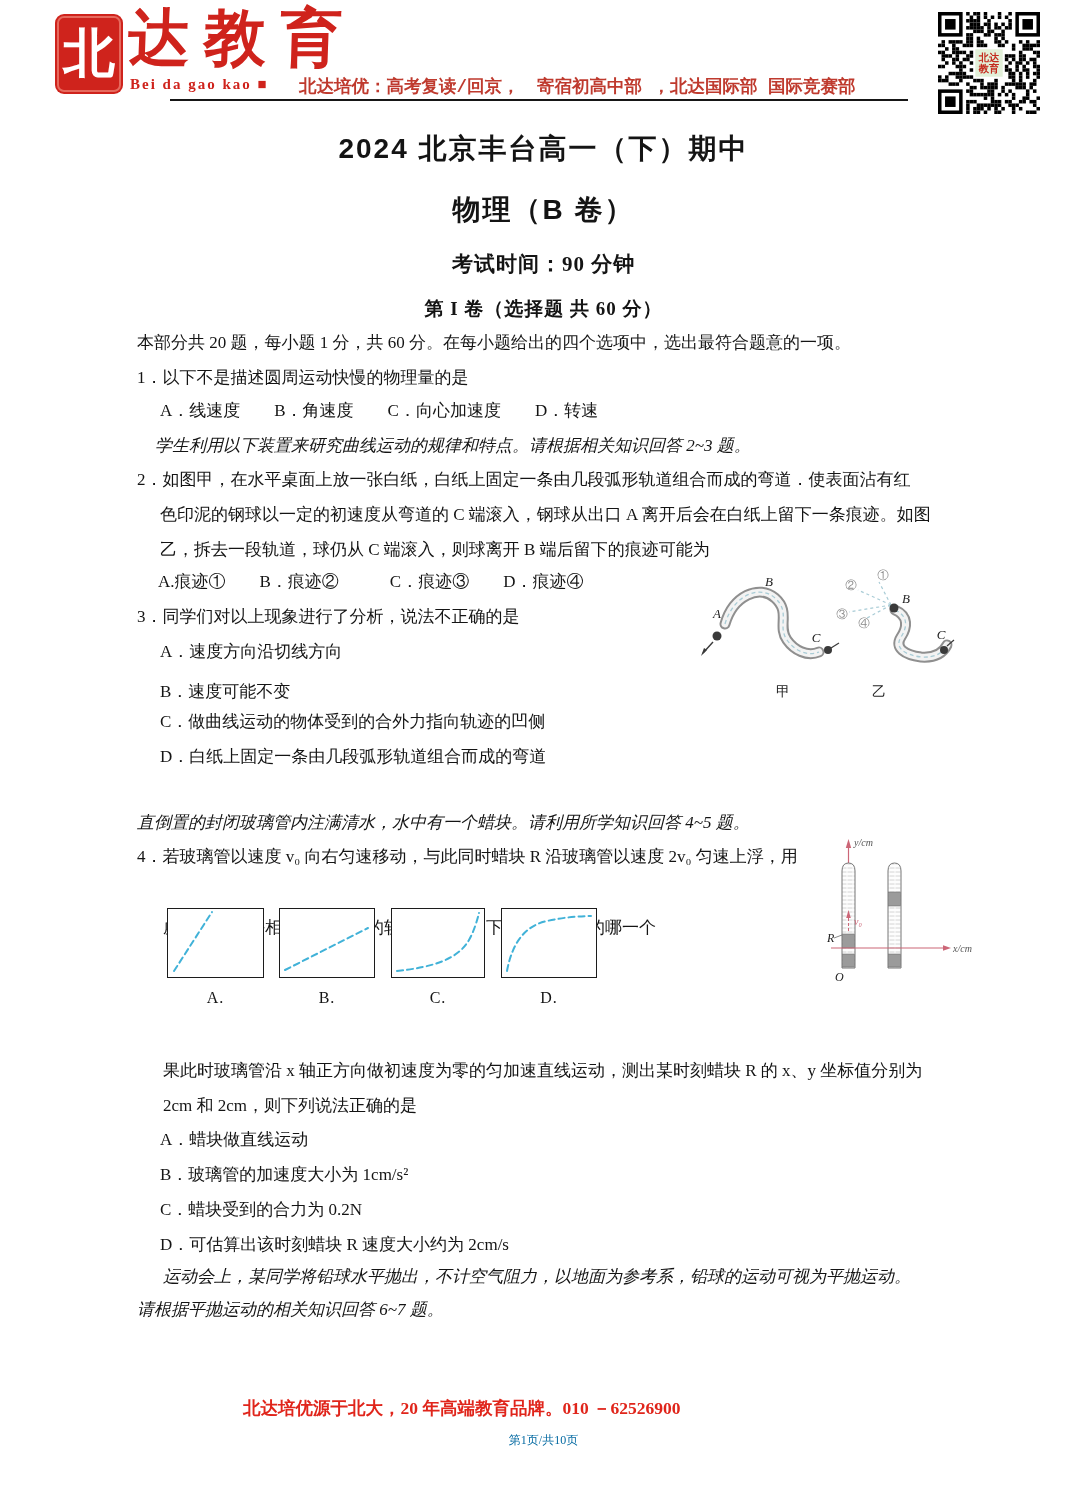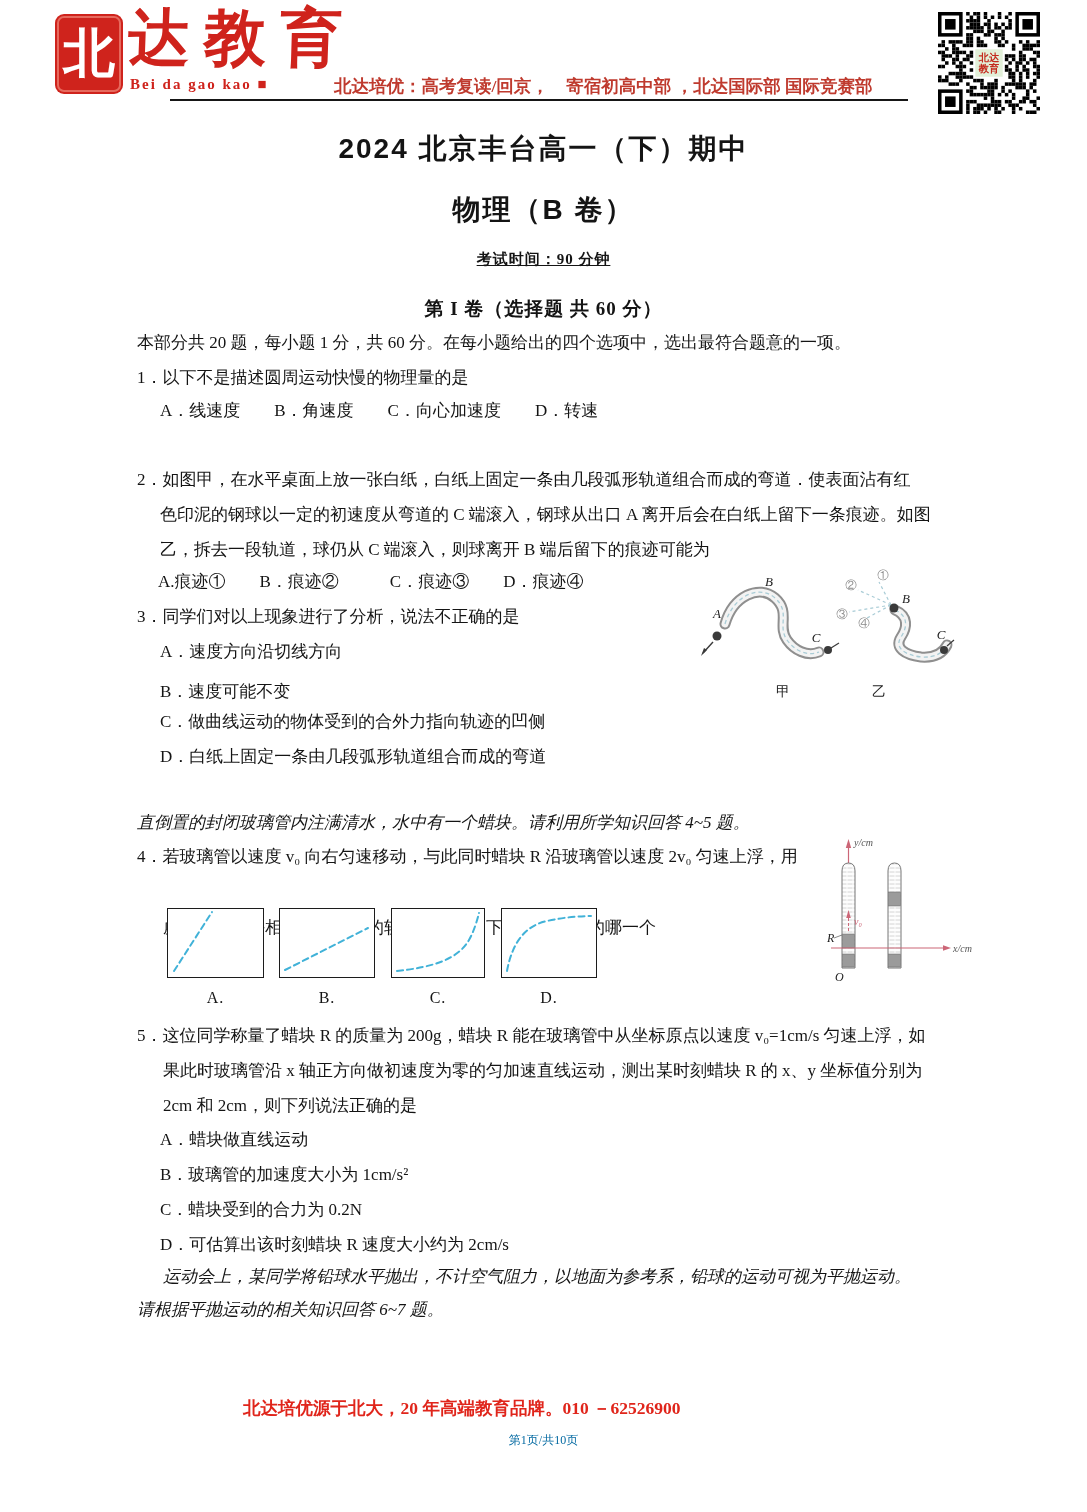--- a/index.html
+++ b/index.html
@@ -12,28 +12,28 @@
     position:absolute;left:57px;top:16px;width:64px;height:76px;background:#cf231c;
     border-radius:7px;display:flex;align-items:center;justify-content:center;
     box-shadow:0 0 0 2px #cf231c, inset 0 0 0 2px #e66a5e;
   }
   .seal span{color:#fff;font-size:52px;font-weight:bold;line-height:1;font-family:"Liberation Serif","DejaVu Serif",serif;}
   .logo-script{
     position:absolute;left:128px;top:4px;color:#cf231c;font-size:62px;font-weight:900;
     letter-spacing:14px;line-height:1.1;transform:skewX(-2deg);white-space:nowrap;
   }
   .logo-sub{position:absolute;left:130px;top:76px;color:#cf231c;font-size:15px;font-weight:bold;letter-spacing:2px;white-space:nowrap;}
-  .tagline{position:absolute;left:334px;top:74px;color:#bf3a2e;font-size:17.5px;font-weight:bold;white-space:nowrap;}
+  .tagline{position:absolute;left:299px;top:74px;color:#bf3a2e;font-size:17.5px;font-weight:bold;white-space:nowrap;font-family:Liberation Mono, monospace;}
   .header-rule{position:absolute;left:170px;top:99px;width:738px;height:2px;background:#161616;}
   .qr{position:absolute;left:938px;top:12px;width:102px;height:102px;}
   
   .t-center{position:absolute;left:0;width:100%;text-align:center;white-space:nowrap;}
   .h1{top:130px;font-size:28px;font-weight:bold;font-family:"Liberation Sans","DejaVu Sans",sans-serif;letter-spacing:2px;}
   .h2{top:191px;font-size:28px;font-weight:bold;font-family:"Liberation Sans","DejaVu Sans",sans-serif;letter-spacing:2px;}
-  .h3{top:250px;font-size:15px;font-weight:bold;letter-spacing:1px;text-decoration:underline;}
+  .h3{top:250px;font-size:21px;font-weight:bold;letter-spacing:1px;}
   .h4{top:296px;font-size:19px;font-weight:bold;letter-spacing:1px;}
   
   .line{position:absolute;font-size:17px;white-space:nowrap;line-height:1.2;}
   .kai{font-style:italic;}
   
   .graph{position:absolute;top:908px;}
   .graph-box{border:1.5px solid #1c1c1c;background:#fff;}
   .graph-box svg{display:block;}
   .graph-label{text-align:center;margin-top:11px;font-size:16px;letter-spacing:1px;}
   
@@ -363,38 +363,38 @@
   <div class="t-center h1">2024 北京丰台高一（下）期中</div>
   <div class="t-center h2">物理（B 卷）</div>
   <div class="t-center h3">考试时间：90 分钟</div>
   <div class="t-center h4">第 I 卷（选择题 共 60 分）</div>
 
   <div class="line" style="left:137px;top:333px">本部分共 20 题，每小题 1 分，共 60 分。在每小题给出的四个选项中，选出最符合题意的一项。</div>
 
   <div class="line" style="left:137px;top:368px">1．以下不是描述圆周运动快慢的物理量的是</div>
   <div class="line" style="left:160px;top:401px">A．线速度　　B．角速度　　C．向心加速度　　D．转速</div>
 
+  <div class="line kai" style="left:155px;top:436px">学生利用以下装置来研究曲线运动的规律和特点。请根据相关知识回答 2~3 题。</div>
 
   <div class="line" style="left:137px;top:470px">2．如图甲，在水平桌面上放一张白纸，白纸上固定一条由几段弧形轨道组合而成的弯道．使表面沾有红</div>
   <div class="line" style="left:160px;top:505px">色印泥的钢球以一定的初速度从弯道的 C 端滚入，钢球从出口 A 离开后会在白纸上留下一条痕迹。如图</div>
   <div class="line" style="left:160px;top:540px">乙，拆去一段轨道，球仍从 C 端滚入，则球离开 B 端后留下的痕迹可能为</div>
   <div class="line" style="left:158px;top:572px">A.痕迹①　　B．痕迹②　　　C．痕迹③　　D．痕迹④</div>
 
   <div class="line" style="left:137px;top:607px">3．同学们对以上现象进行了分析，说法不正确的是</div>
   <div class="line" style="left:160px;top:642px">A．速度方向沿切线方向</div>
   <div class="line" style="left:160px;top:682px">B．速度可能不变</div>
   <div class="line" style="left:160px;top:712px">C．做曲线运动的物体受到的合外力指向轨迹的凹侧</div>
   <div class="line" style="left:160px;top:747px">D．白纸上固定一条由几段弧形轨道组合而成的弯道</div>
 
   <div class="line kai" style="left:137px;top:813px">直倒置的封闭玻璃管内注满清水，水中有一个蜡块。请利用所学知识回答 4~5 题。</div>
 
   <div class="line" style="left:137px;top:847px">4．若玻璃管以速度 v₀ 向右匀速移动，与此同时蜡块 R 沿玻璃管以速度 2v₀ 匀速上浮，用</div>
   <div class="line" style="left:163px;top:918px">虚线表示蜡块相对地面移动的轨迹，可能是下面四幅图中的哪一个</div>
 
-  <div class="line" style="left:137px;top:1026px">5．这位同学称量了蜡块 R 的质量为 200g，蜡块 R 能在玻璃管中从坐标原点以速度 v₀=1cm/s 匀速上浮，如</div>
   <div class="line" style="left:163px;top:1061px">果此时玻璃管沿 x 轴正方向做初速度为零的匀加速直线运动，测出某时刻蜡块 R 的 x、y 坐标值分别为</div>
   <div class="line" style="left:163px;top:1096px">2cm 和 2cm，则下列说法正确的是</div>
   <div class="line" style="left:160px;top:1130px">A．蜡块做直线运动</div>
   <div class="line" style="left:160px;top:1165px">B．玻璃管的加速度大小为 1cm/s²</div>
   <div class="line" style="left:160px;top:1200px">C．蜡块受到的合力为 0.2N</div>
   <div class="line" style="left:160px;top:1235px">D．可估算出该时刻蜡块 R 速度大小约为 2cm/s</div>
 
   <div class="line kai" style="left:163px;top:1267px">运动会上，某同学将铅球水平抛出，不计空气阻力，以地面为参考系，铅球的运动可视为平抛运动。</div>
   <div class="line kai" style="left:137px;top:1300px">请根据平抛运动的相关知识回答 6~7 题。</div>
 

